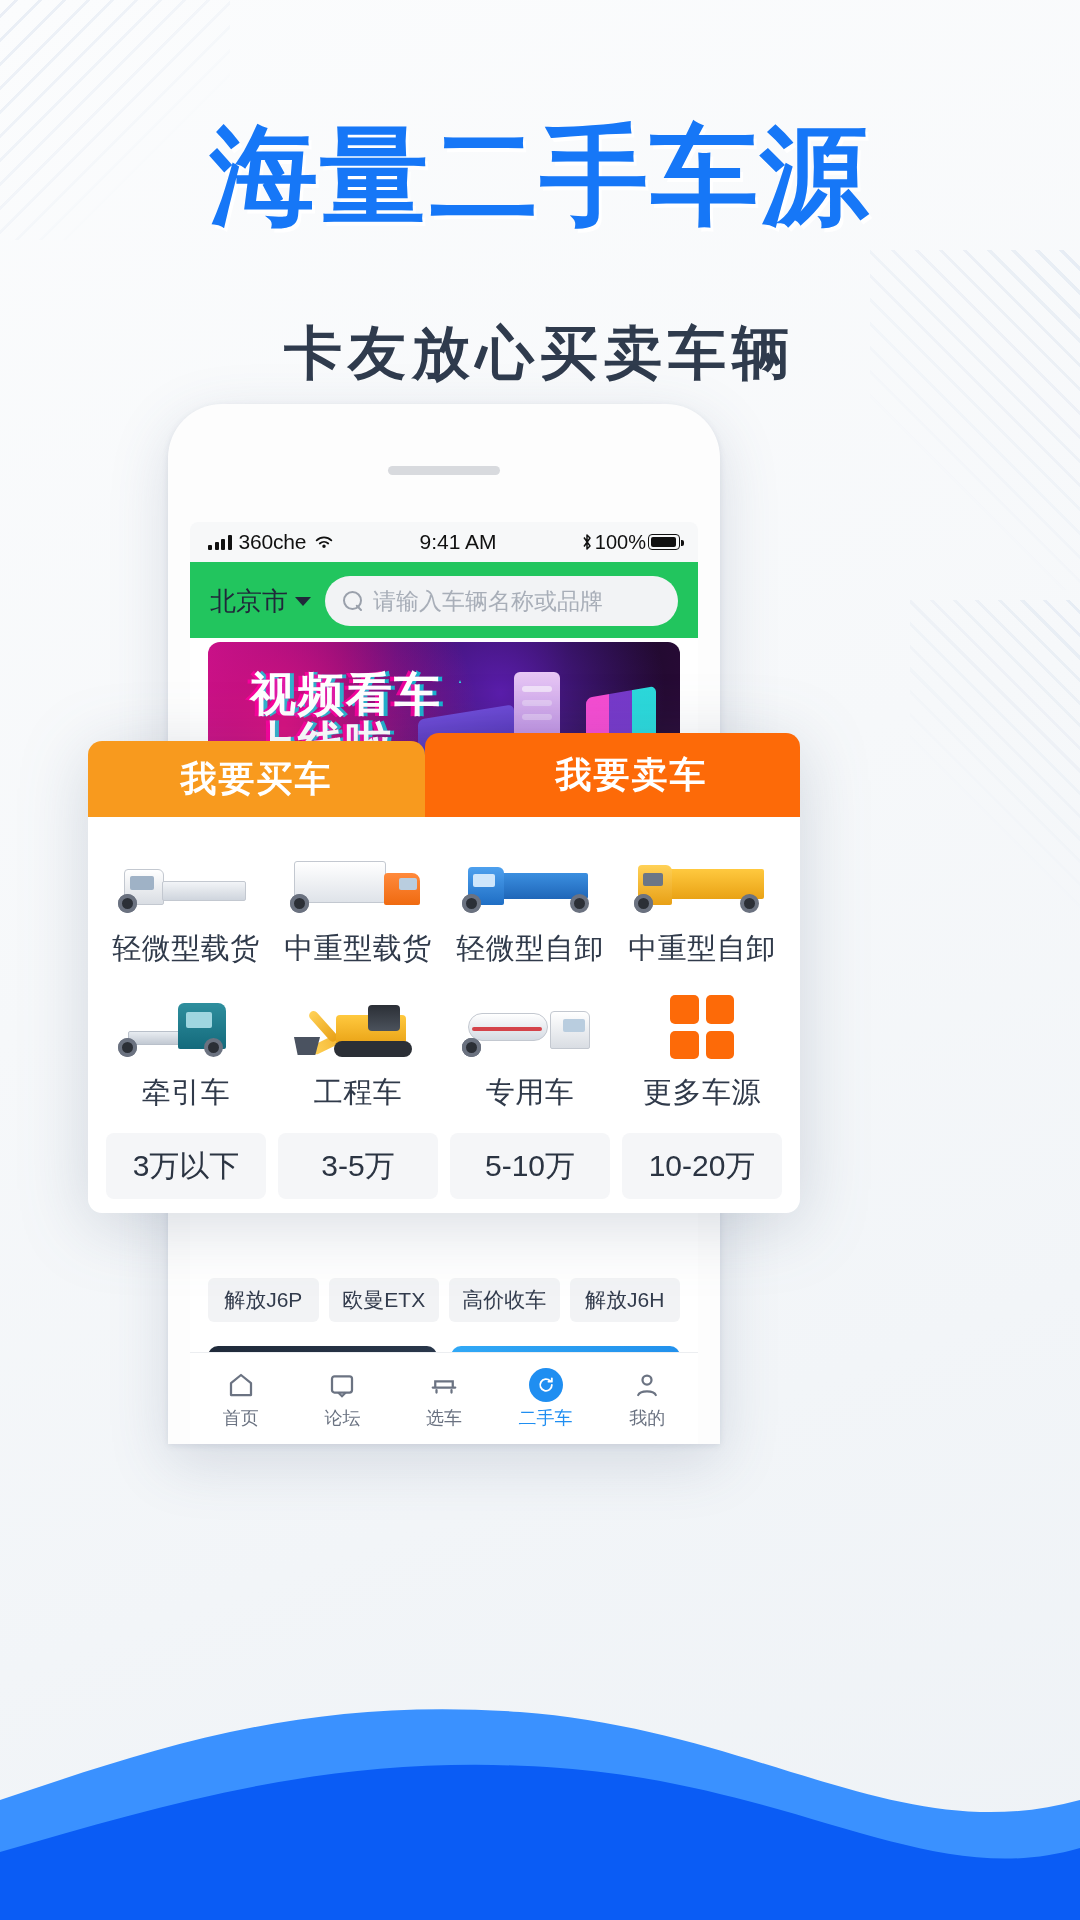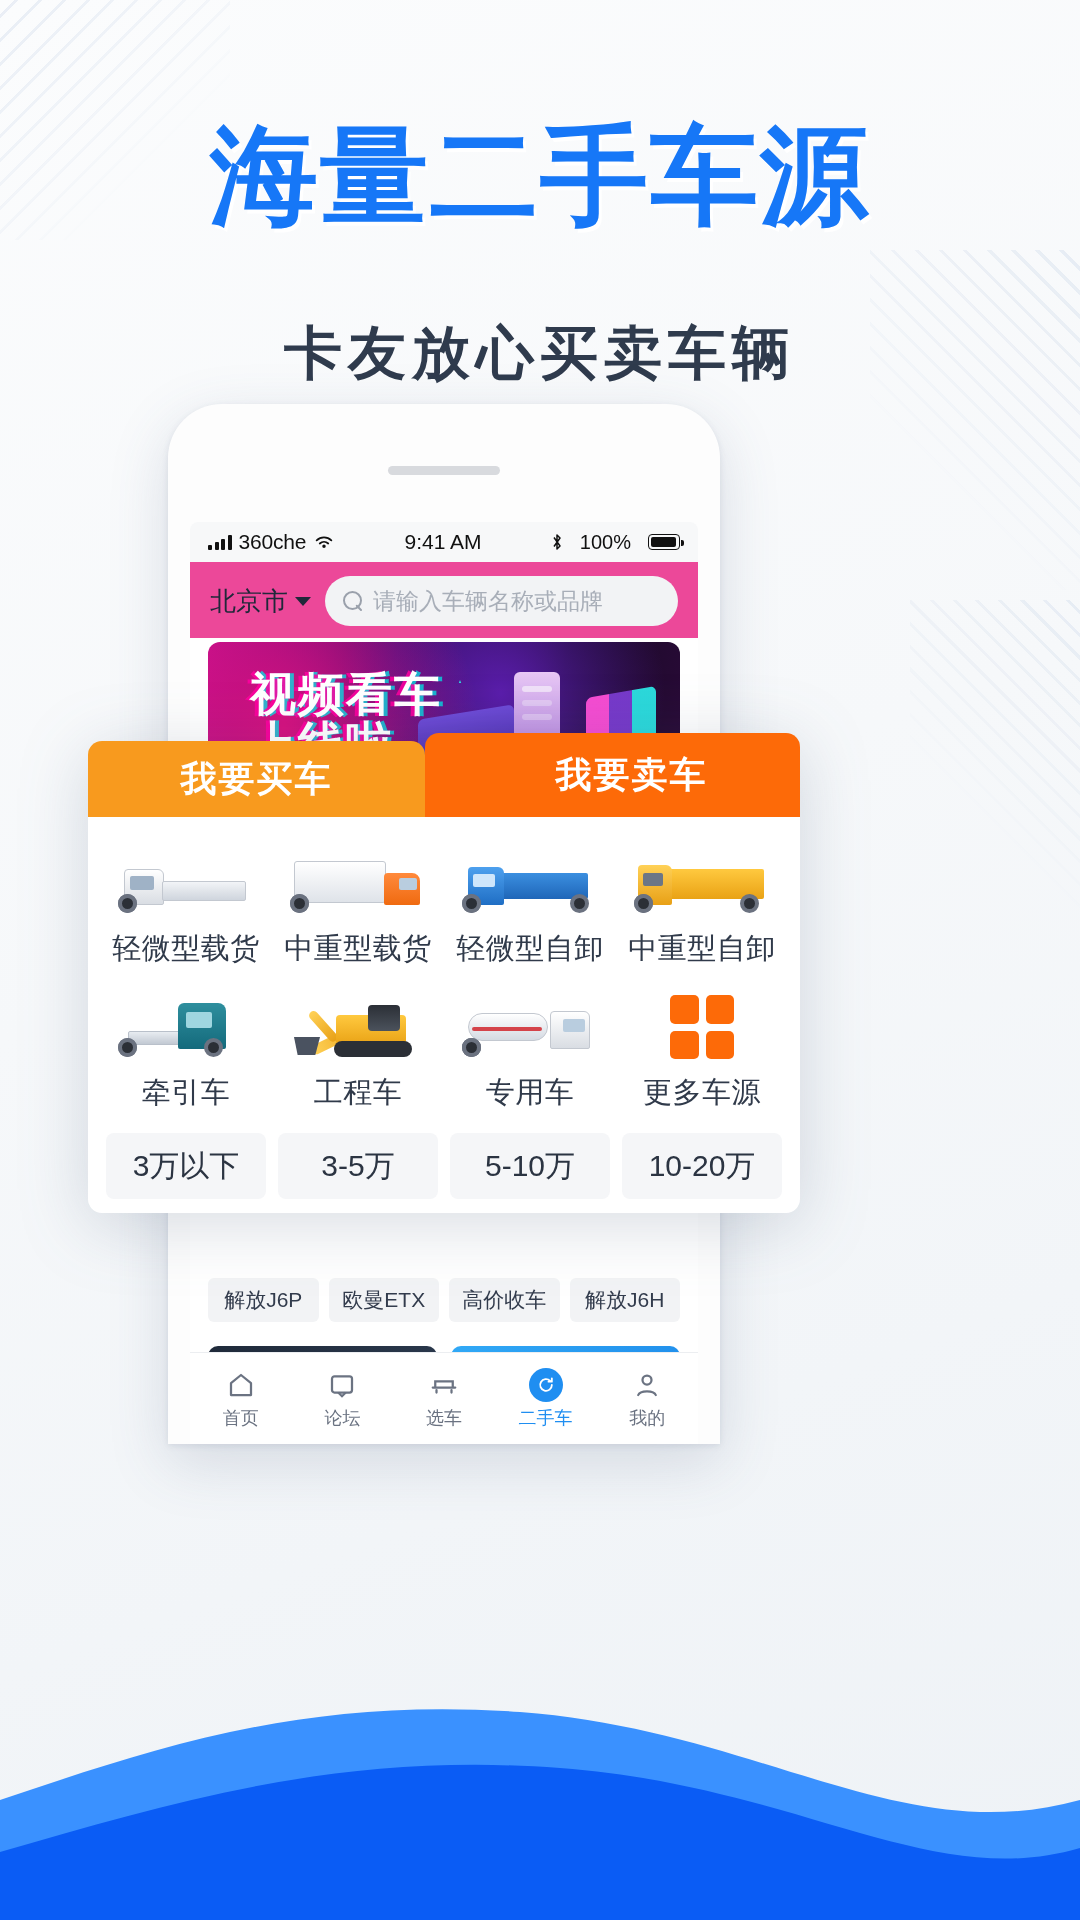--- a/index.html
+++ b/index.html
@@ -94,34 +94,34 @@
   }
   .sb-left { display: flex; align-items: center; gap: 7px; flex: 0 0 auto; }
   .bars { display: flex; align-items: flex-end; gap: 2.5px; height: 15px; }
   .bars i { display: block; width: 4px; background: #111; border-radius: 1px; }
   .bars i:nth-child(1){ height: 5px; }
   .bars i:nth-child(2){ height: 8px; }
   .bars i:nth-child(3){ height: 11px; }
   .bars i:nth-child(4){ height: 15px; }
   .carrier { font-size: 21px; letter-spacing: -.2px; }
   .sb-center { flex: 1 1 auto; text-align: center; font-size: 21px; font-weight: 500; }
-  .sb-right { display: flex; align-items: center; gap: 17px; flex: 0 0 auto; }
+  .sb-right { display: flex; align-items: center; gap: 2px; flex: 0 0 auto; }
   .batt-pct { font-size: 20px; }
   .batt {
     position: relative; width: 32px; height: 16px;
     border: 1.6px solid #111; border-radius: 4px;
   }
   .batt::after {
     content: ""; position: absolute; right: -5px; top: 4.5px;
     width: 3px; height: 6px; background: #111; border-radius: 0 2px 2px 0;
   }
   .batt span { position: absolute; left: 1.6px; top: 1.6px; bottom: 1.6px; width: 25px; background: #111; border-radius: 2px; }
 
   
-  .search-row { display: flex; align-items: center; gap: 14px; padding: 14px 20px 12px; background: #ec4899; }
+  .search-row { display: flex; align-items: center; gap: 14px; padding: 14px 20px 12px; background: #22c55e; }
   .city { display: flex; align-items: center; gap: 7px; font-size: 26px; color: #20283a; font-weight: 500; white-space: nowrap; }
   .chev { width: 0; height: 0; border-left: 8px solid transparent; border-right: 8px solid transparent; border-top: 9px solid #20283a; }
   .searchbox {
     flex: 1; height: 50px; background: #f2f3f5; border-radius: 25px;
     display: flex; align-items: center; gap: 10px; padding: 0 18px;
   }
   .mag { width: 20px; height: 20px; position: relative; flex: 0 0 auto; }
   .mag::before { content:""; position:absolute; left:0; top:0; width:15px; height:15px; border:2.2px solid #9aa0ab; border-radius:50%; }
   .mag::after { content:""; position:absolute; left:13px; top:13px; width:8px; height:2.2px; background:#9aa0ab; transform: rotate(45deg); transform-origin: left center; border-radius:2px;}
   .ph { font-size: 23px; color: #a8aeb8; }

